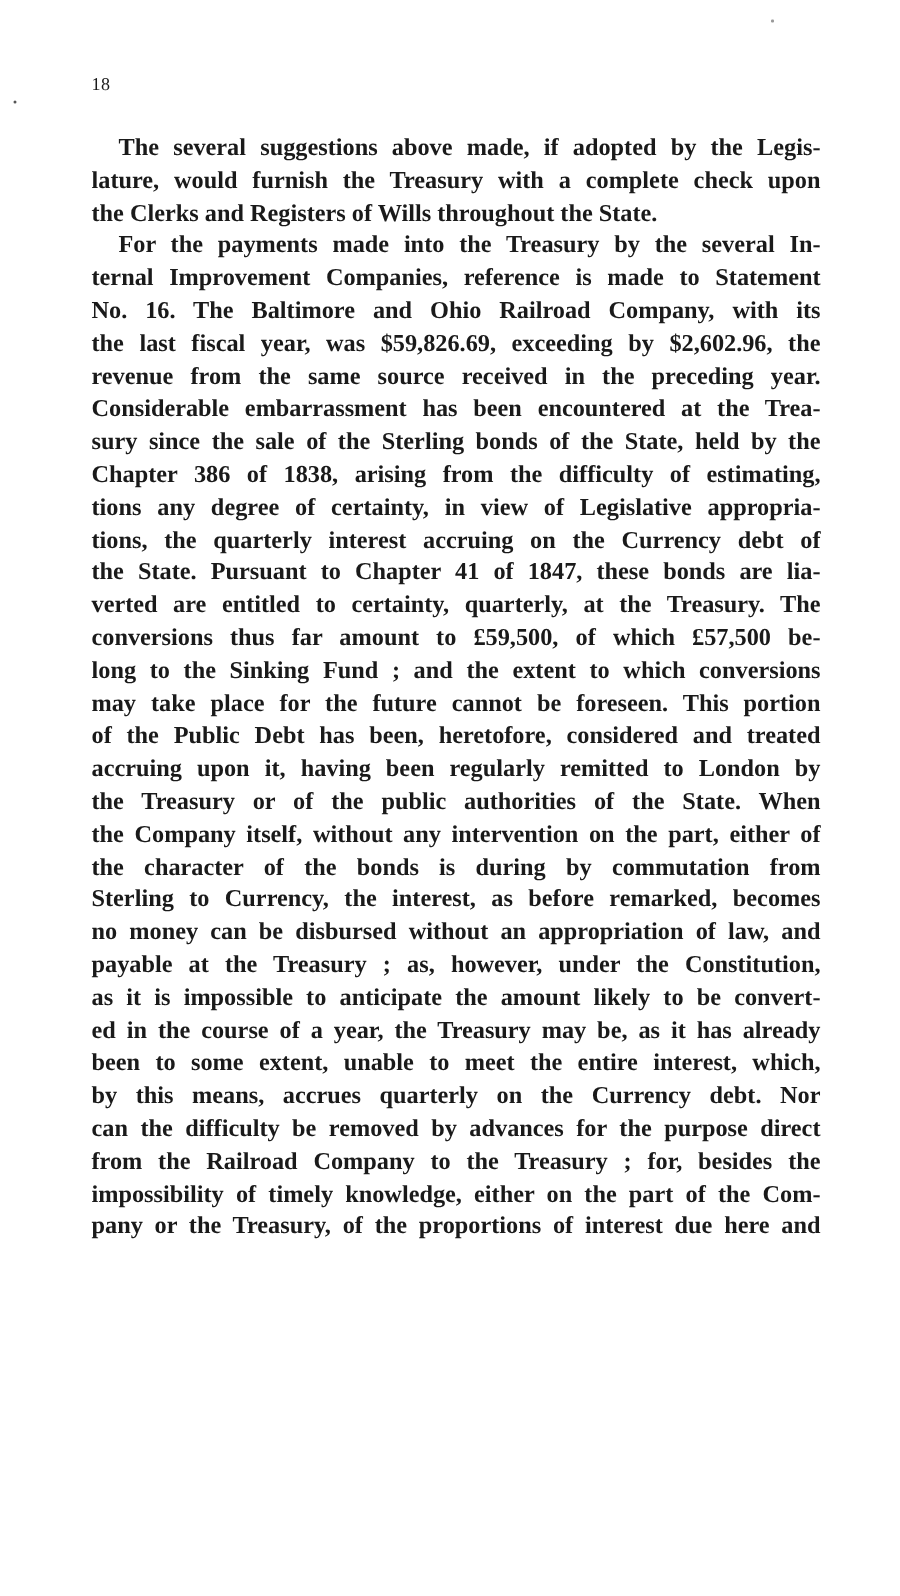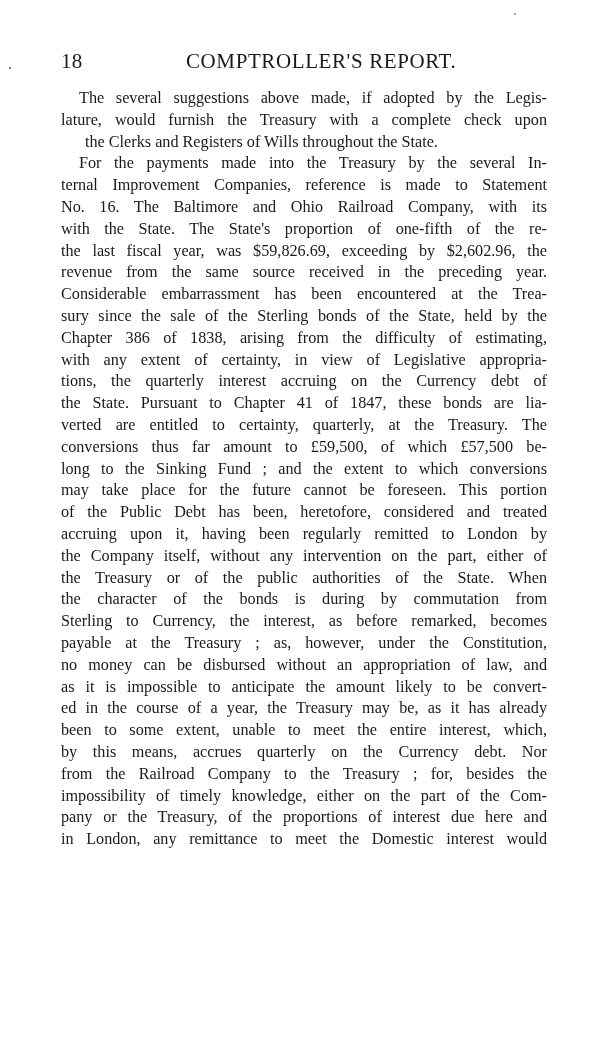--- a/index.html
+++ b/index.html
@@ -20,21 +20,21 @@
     left: 61px;
     top: 0;
     width: 486px;
   }
   .running-head {
     position: absolute;
     top: 49px;
     left: 0;
     width: 486px;
     height: 24px;
-    font-size: 21px;
+    font-size: 12px;
     letter-spacing: 0.3px;
   }
   .page-number {
     position: absolute;
     left: 0;
     top: 0;
   }
   .running-title {
     position: absolute;
     left: 125px;
@@ -48,75 +48,73 @@
     left: 0;
     width: 486px;
     font-size: 16.2px;
   }
   .line {
     height: 21.8px;
     line-height: 21.8px;
     white-space: nowrap;
     text-align: justify;
     text-align-last: justify;
+    font-weight: bold;
   }
   .line.indent {
     padding-left: 18px;
   }
   .line.last {
     text-align-last: left;
-    margin-left: 24px;
   }
   .speck {
     position: absolute;
     background: #555;
     border-radius: 50%;
   }
 </style>
 </head>
 <body>
 
 <div class="page">
   <div class="running-head">
     <span class="page-number">18</span>
-    <span class="running-title">COMPTROLLER'S REPORT.</span>
   </div>
   <div class="body-text" id="body-text">
       <div class="line indent">The several suggestions above made, if adopted by the Legis-</div>
       <div class="line">lature, would furnish the Treasury with a complete check upon</div>
       <div class="line last">the Clerks and Registers of Wills throughout the State.</div>
       <div class="line indent">For the payments made into the Treasury by the several In-</div>
       <div class="line">ternal Improvement Companies, reference is made to Statement</div>
       <div class="line">No. 16. The Baltimore and Ohio Railroad Company, with its</div>
-      <div class="line">with the State. The State's proportion of one-fifth of the re-</div>
       <div class="line">the last fiscal year, was $59,826.69, exceeding by $2,602.96, the</div>
       <div class="line">revenue from the same source received in the preceding year.</div>
       <div class="line">Considerable embarrassment has been encountered at the Trea-</div>
       <div class="line">sury since the sale of the Sterling bonds of the State, held by the</div>
       <div class="line">Chapter 386 of 1838, arising from the difficulty of estimating,</div>
-      <div class="line">with any extent of certainty, in view of Legislative appropria-</div>
+      <div class="line">tions any degree of certainty, in view of Legislative appropria-</div>
       <div class="line">tions, the quarterly interest accruing on the Currency debt of</div>
       <div class="line">the State. Pursuant to Chapter 41 of 1847, these bonds are lia-</div>
       <div class="line">verted are entitled to certainty, quarterly, at the Treasury. The</div>
       <div class="line">conversions thus far amount to £59,500, of which £57,500 be-</div>
       <div class="line">long to the Sinking Fund ; and the extent to which conversions</div>
       <div class="line">may take place for the future cannot be foreseen. This portion</div>
       <div class="line">of the Public Debt has been, heretofore, considered and treated</div>
       <div class="line">accruing upon it, having been regularly remitted to London by</div>
+      <div class="line">the Treasury or of the public authorities of the State. When</div>
       <div class="line">the Company itself, without any intervention on the part, either of</div>
-      <div class="line">the Treasury or of the public authorities of the State. When</div>
       <div class="line">the character of the bonds is during by commutation from</div>
       <div class="line">Sterling to Currency, the interest, as before remarked, becomes</div>
+      <div class="line">no money can be disbursed without an appropriation of law, and</div>
       <div class="line">payable at the Treasury ; as, however, under the Constitution,</div>
-      <div class="line">no money can be disbursed without an appropriation of law, and</div>
       <div class="line">as it is impossible to anticipate the amount likely to be convert-</div>
       <div class="line">ed in the course of a year, the Treasury may be, as it has already</div>
       <div class="line">been to some extent, unable to meet the entire interest, which,</div>
       <div class="line">by this means, accrues quarterly on the Currency debt. Nor</div>
+      <div class="line">can the difficulty be removed by advances for the purpose direct</div>
       <div class="line">from the Railroad Company to the Treasury ; for, besides the</div>
       <div class="line">impossibility of timely knowledge, either on the part of the Com-</div>
       <div class="line">pany or the Treasury, of the proportions of interest due here and</div>
-      <div class="line">in London, any remittance to meet the Domestic interest would</div>
     </div>
 </div>
 
 <span class="speck" style="left:9px;top:67px;width:2px;height:2px;"></span>
 <span class="speck" style="left:514px;top:13px;width:1.5px;height:1.5px;background:#999;"></span>
 
 </body></html>

